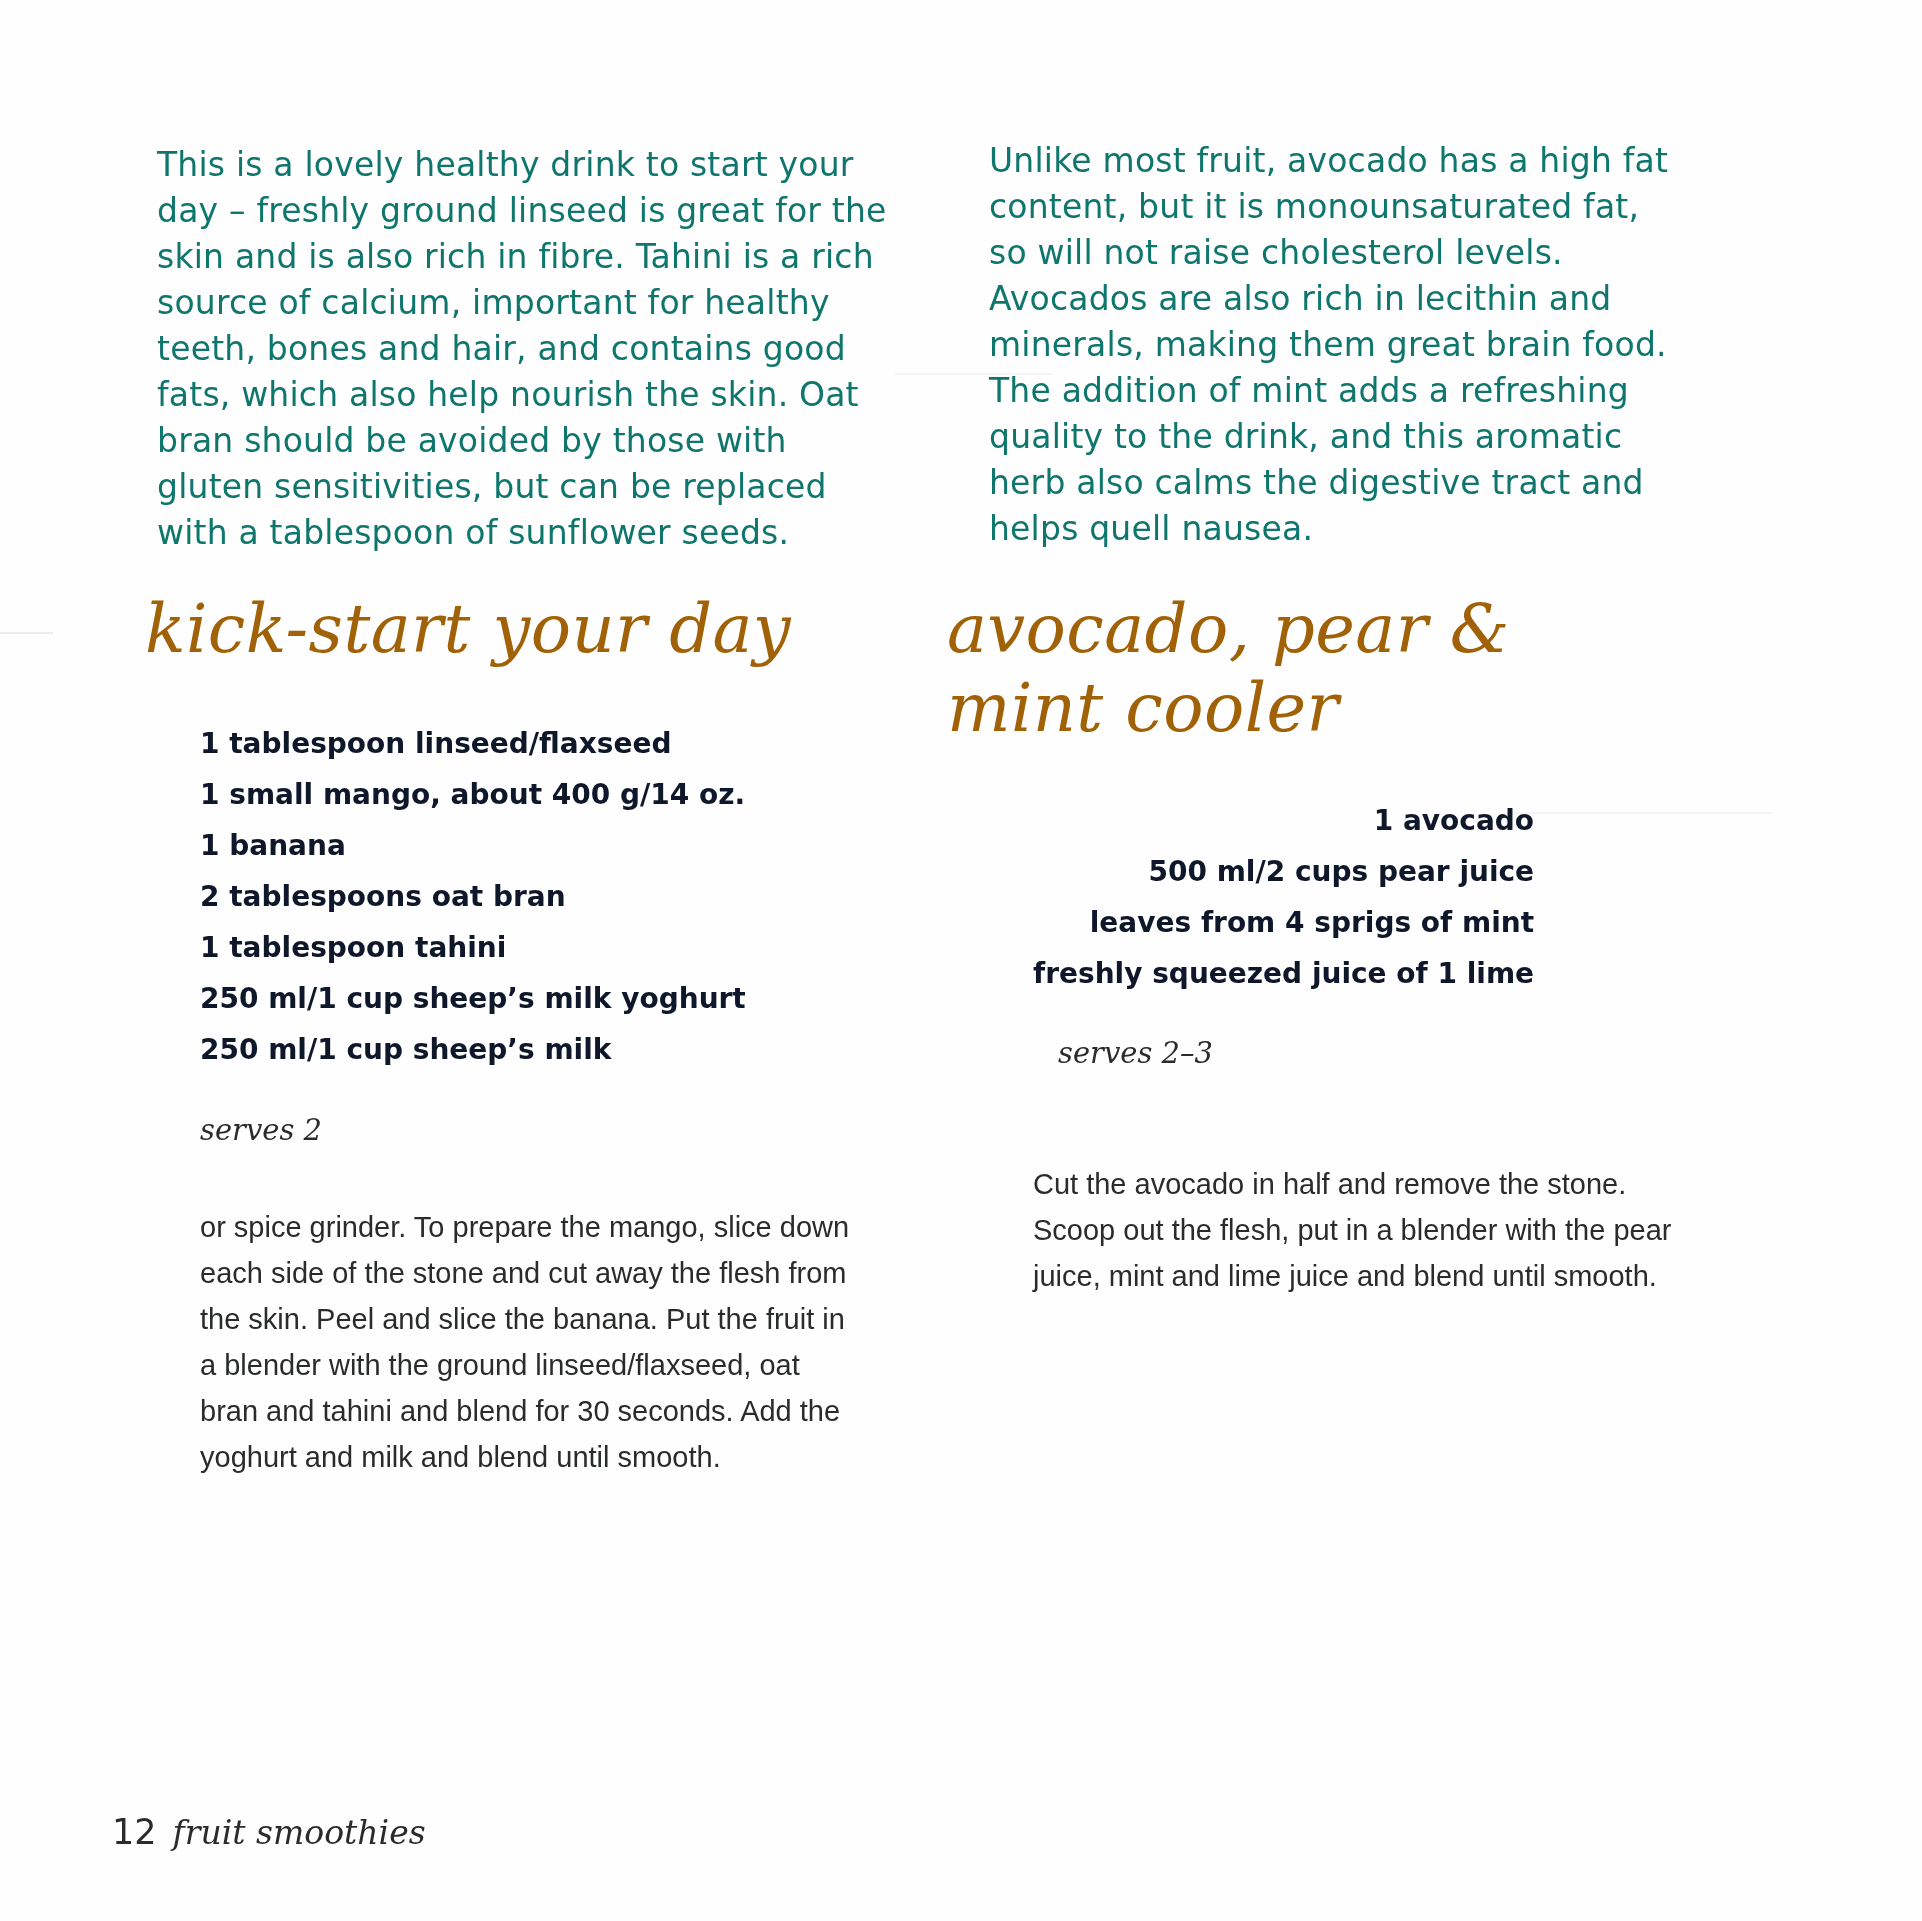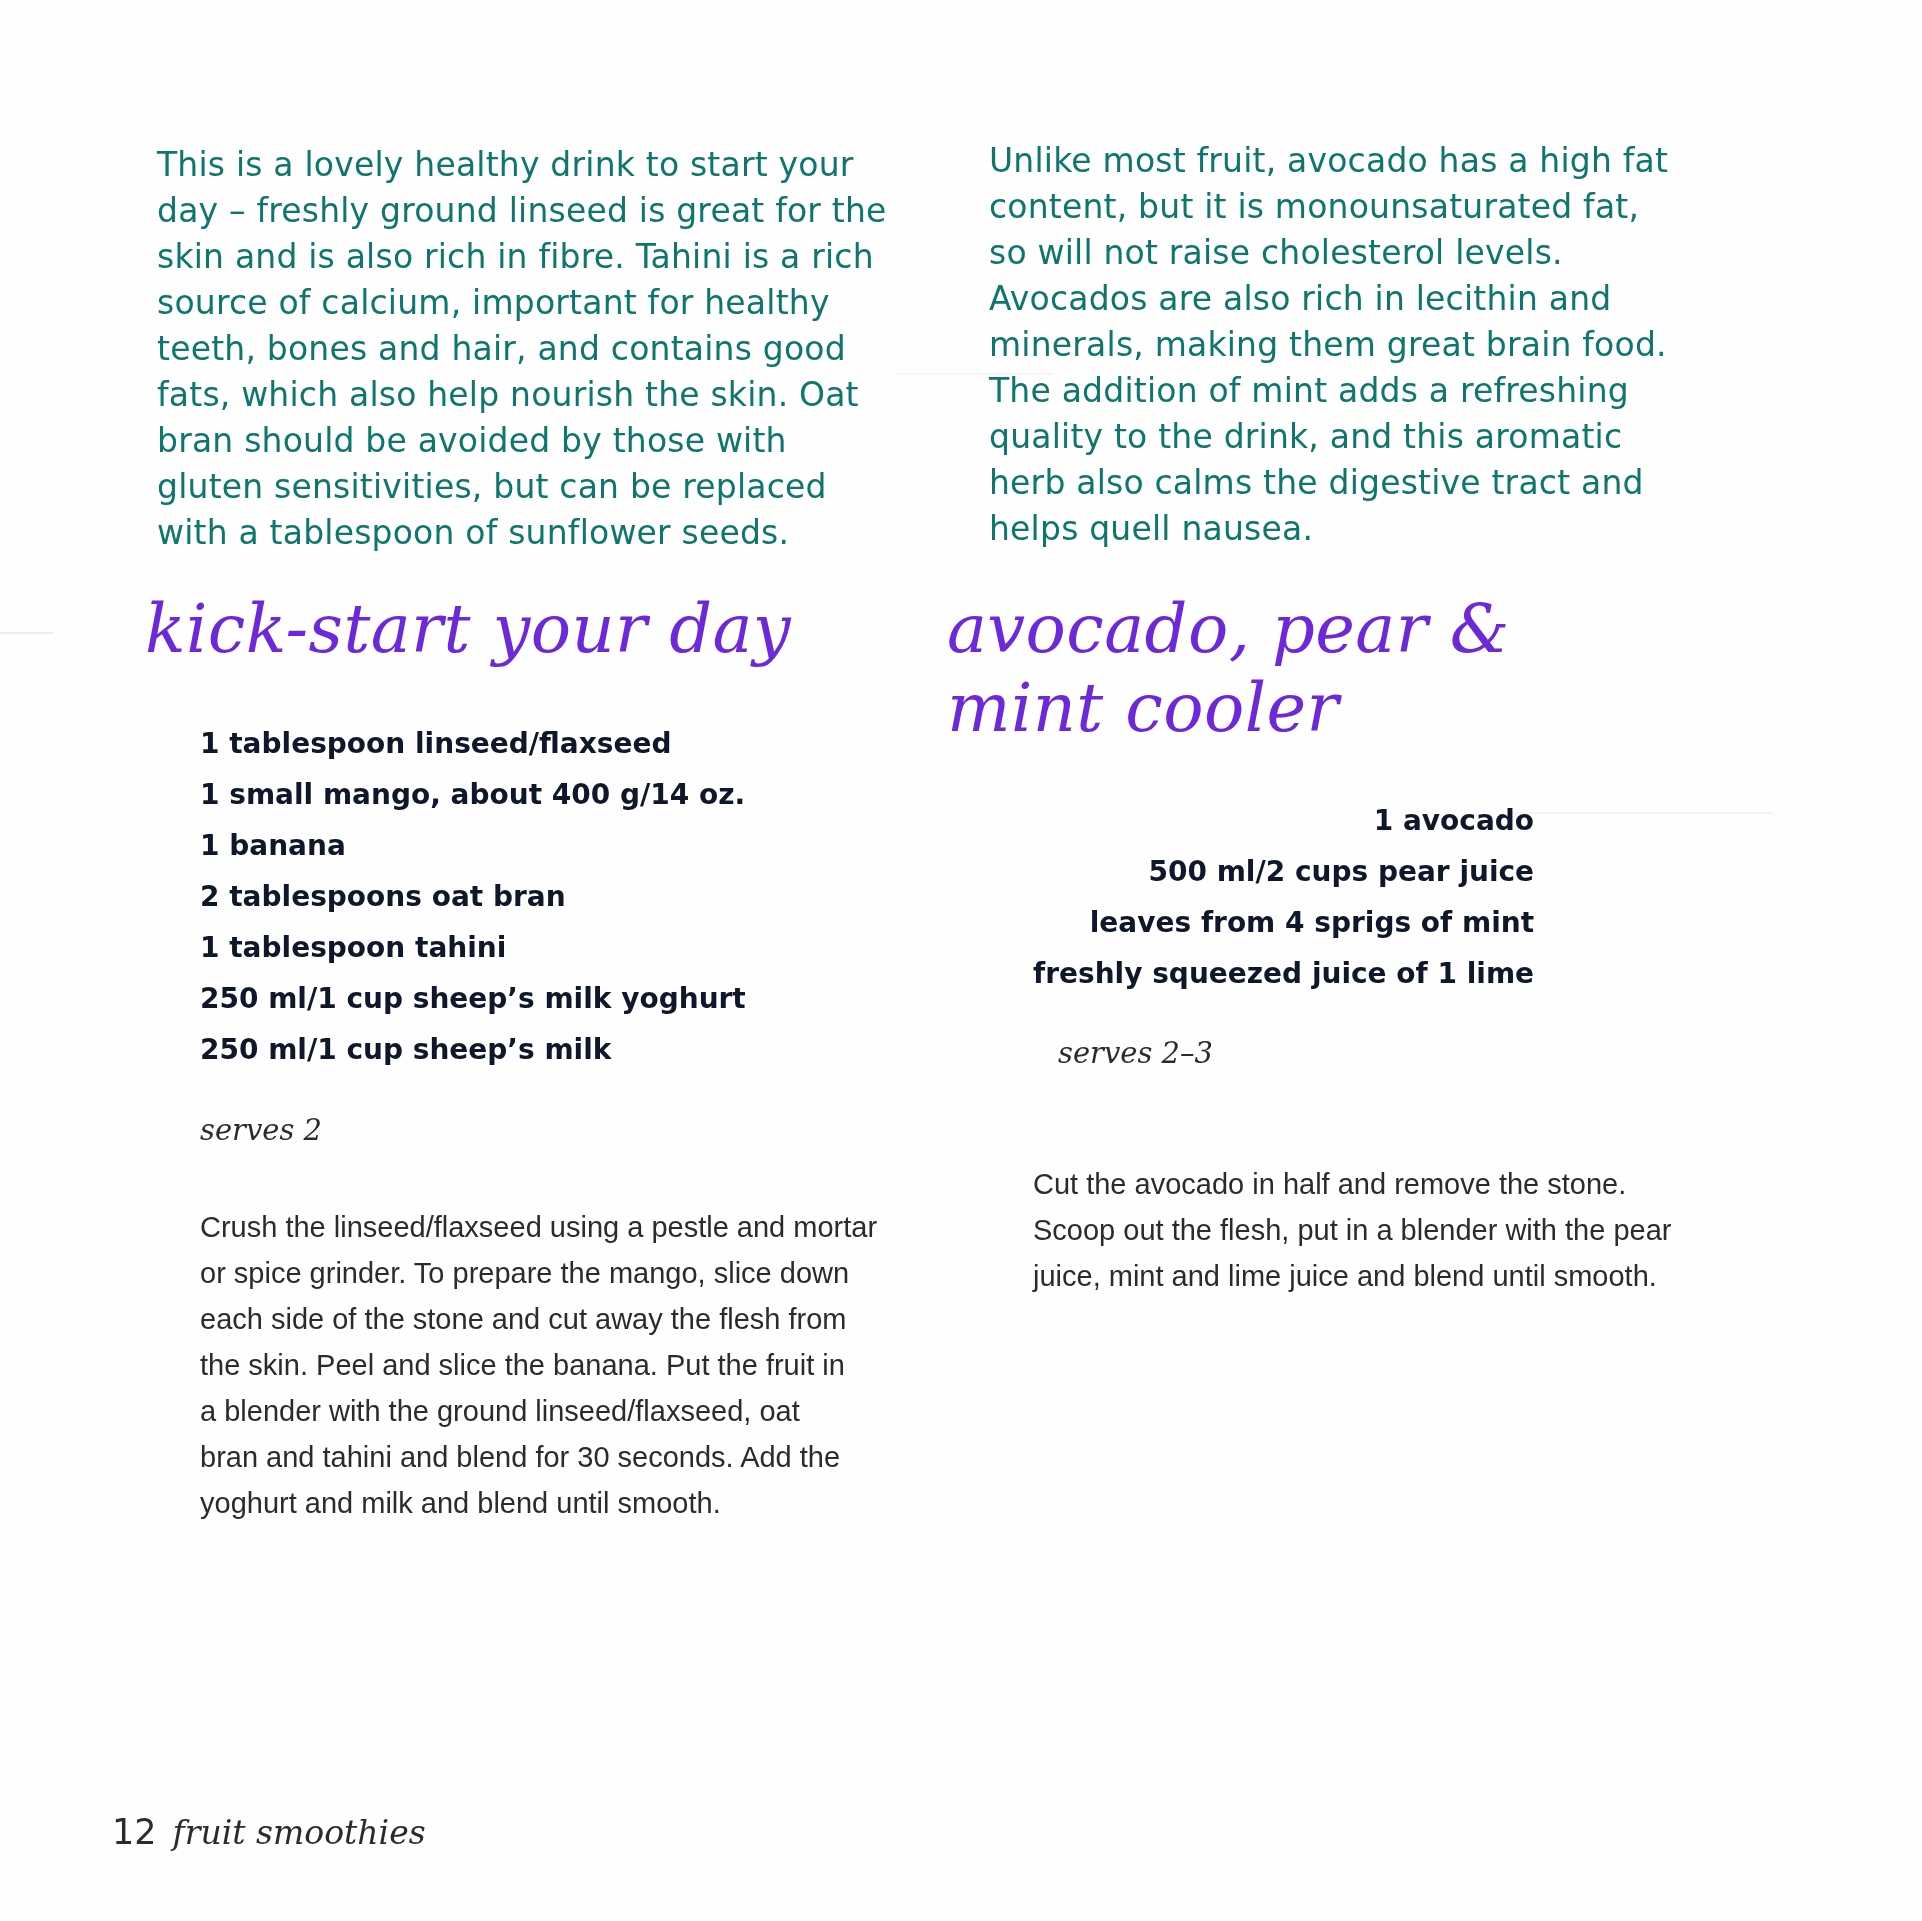--- a/index.html
+++ b/index.html
@@ -32,21 +32,21 @@
   }
   .intro .ln { display: block; white-space: nowrap; }
 
   .heading {
     font-family: "DejaVu Serif", "Liberation Serif", serif;
     font-style: italic;
     font-weight: normal;
     font-size: 67px;
     line-height: 79px;
     margin: 0;
-    color: #6d28d9;
+    color: #a16207;
     letter-spacing: 0.4px;
   }
   .heading .ln { display: block; white-space: nowrap; }
 
   .ingredients {
     list-style: none;
     margin: 0;
     padding: 0;
     font-family: "DejaVu Sans", sans-serif;
     font-weight: bold;
@@ -132,21 +132,20 @@
     <li>1 banana</li>
     <li>2 tablespoons oat bran</li>
     <li>1 tablespoon tahini</li>
     <li>250 ml/1 cup sheep’s milk yoghurt</li>
     <li>250 ml/1 cup sheep’s milk</li>
   </ul>
 
   <p class="serves col" style="left:200px; top:1113px;">serves 2</p>
 
   <p class="method col" style="left:200px; top:1204px;">
-    <span class="ln">Crush the linseed/flaxseed using a pestle and mortar</span>
     <span class="ln">or spice grinder. To prepare the mango, slice down</span>
     <span class="ln">each side of the stone and cut away the flesh from</span>
     <span class="ln">the skin. Peel and slice the banana. Put the fruit in</span>
     <span class="ln">a blender with the ground linseed/flaxseed, oat</span>
     <span class="ln">bran and tahini and blend for 30 seconds. Add the</span>
     <span class="ln">yoghurt and milk and blend until smooth.</span>
   </p>
 
   <div class="col" style="left:977px; top:126px; width:790px;">
     <p class="intro">

